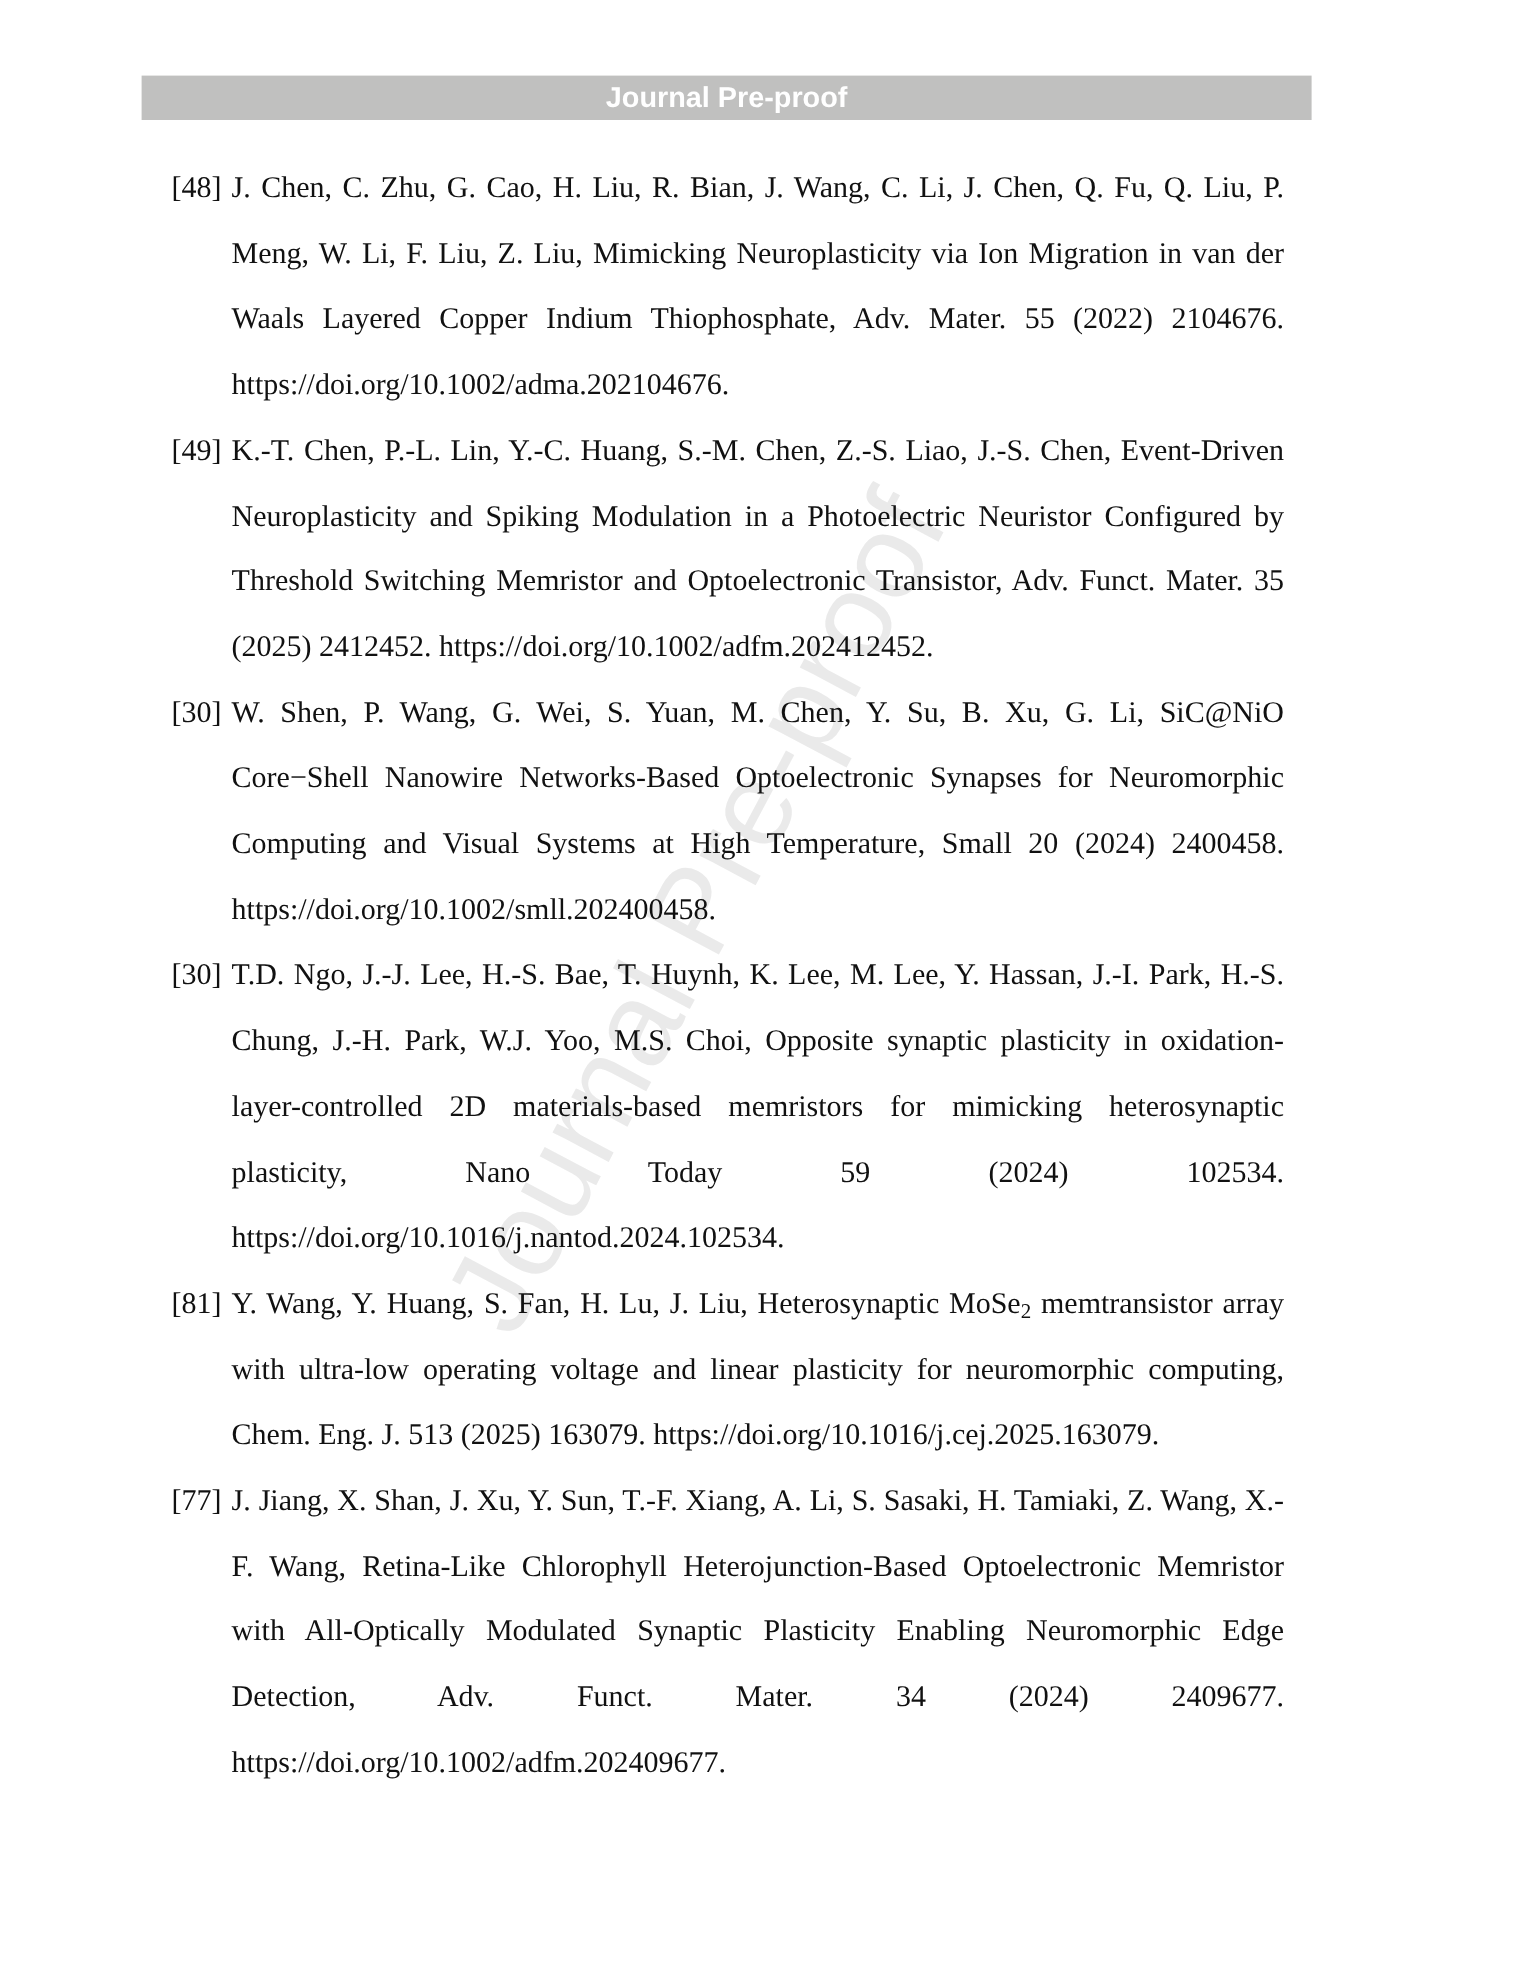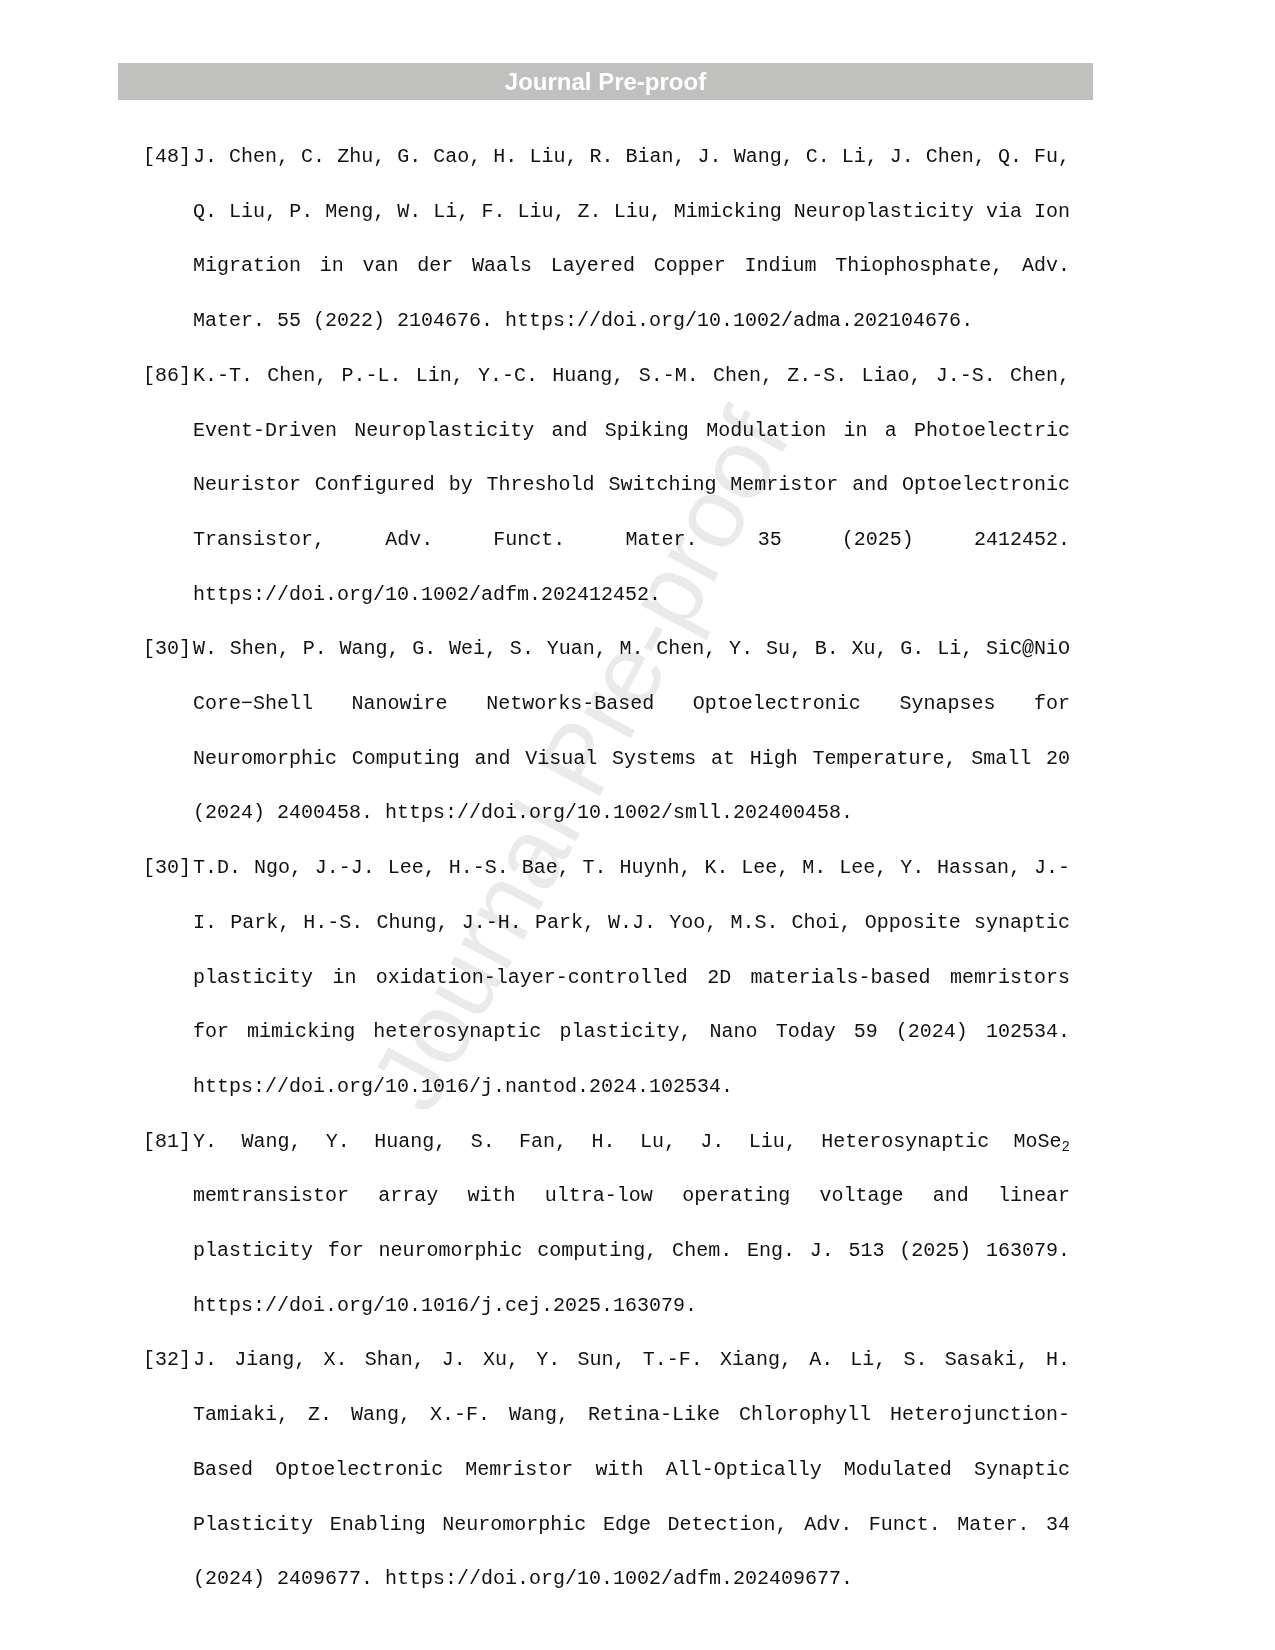--- a/index.html
+++ b/index.html
@@ -5,21 +5,21 @@
   html, body { margin: 0; padding: 0; background: #ffffff; }
   body { width: 1275px; height: 1650px; position: relative; overflow: hidden; }
   .banner {
     position: absolute; left: 118px; top: 63px; width: 975px; height: 37px;
     background: #c0c0bf; color: #ffffff;
     font-family: "Liberation Sans", sans-serif; font-weight: bold; font-size: 24px;
     display: flex; align-items: center; justify-content: center;
   }
   .refs {
     position: absolute; left: 143px; top: 130px; width: 927px;
-    font-family: Liberation Mono, monospace; font-size: 20px; color: #111111;
+    font-family: Liberation Serif, serif; font-size: 25px; color: #111111;
   }
   .ref { display: flex; align-items: flex-start; }
   .ref-num { width: 50px; flex: 0 0 50px; line-height: 54.7px; }
   .ref-text { flex: 1; line-height: 54.7px; text-align: justify; }
   .watermark {
     position: absolute; left: 580px; top: 760px;
     transform: translate(-50%, -50%) rotate(-62deg);
     font-family: "Liberation Sans", sans-serif; font-size: 100px;
     color: #d9d9d9; opacity: 0.55; white-space: nowrap; pointer-events: none;
   }
@@ -33,32 +33,32 @@
 </div>
 
 <div class="watermark">Journal Pre-proof</div>
 
 <div class="refs">
   <div class="ref">
     <span class="ref-num">[48]</span>
     <span class="ref-text">J. Chen, C. Zhu, G. Cao, H. Liu, R. Bian, J. Wang, C. Li, J. Chen, Q. Fu, Q. Liu, P. Meng, W. Li, F. Liu, Z. Liu, Mimicking Neuroplasticity via Ion Migration in van der Waals Layered Copper Indium Thiophosphate, Adv. Mater. 55 (2022) 2104676. https://doi.org/10.1002/adma.202104676.</span>
   </div>
   <div class="ref">
-    <span class="ref-num">[86]</span>
+    <span class="ref-num">[49]</span>
     <span class="ref-text">K.-T. Chen, P.-L. Lin, Y.-C. Huang, S.-M. Chen, Z.-S. Liao, J.-S. Chen, Event-Driven Neuroplasticity and Spiking Modulation in a Photoelectric Neuristor Configured by Threshold Switching Memristor and Optoelectronic Transistor, Adv. Funct. Mater. 35 (2025) 2412452. https://doi.org/10.1002/adfm.202412452.</span>
   </div>
   <div class="ref">
     <span class="ref-num">[30]</span>
     <span class="ref-text">W. Shen, P. Wang, G. Wei, S. Yuan, M. Chen, Y. Su, B. Xu, G. Li, SiC@NiO Core−Shell Nanowire Networks-Based Optoelectronic Synapses for Neuromorphic Computing and Visual Systems at High Temperature, Small 20 (2024) 2400458. https://doi.org/10.1002/smll.202400458.</span>
   </div>
   <div class="ref">
     <span class="ref-num">[30]</span>
     <span class="ref-text">T.D. Ngo, J.-J. Lee, H.-S. Bae, T. Huynh, K. Lee, M. Lee, Y. Hassan, J.-I. Park, H.-S. Chung, J.-H. Park, W.J. Yoo, M.S. Choi, Opposite synaptic plasticity in oxidation-layer-controlled 2D materials-based memristors for mimicking heterosynaptic plasticity, Nano Today 59 (2024) 102534. https://doi.org/10.1016/j.nantod.2024.102534.</span>
   </div>
   <div class="ref">
     <span class="ref-num">[81]</span>
     <span class="ref-text"><span>Y. Wang, Y. Huang, S. Fan, H. Lu, J. Liu, Heterosynaptic MoSe</span><sub>2</sub><span> memtransistor array with ultra-low operating voltage and linear plasticity for neuromorphic computing, Chem. Eng. J. 513 (2025) 163079. https://doi.org/10.1016/j.cej.2025.163079.</span></span>
   </div>
   <div class="ref">
-    <span class="ref-num">[32]</span>
+    <span class="ref-num">[77]</span>
     <span class="ref-text">J. Jiang, X. Shan, J. Xu, Y. Sun, T.-F. Xiang, A. Li, S. Sasaki, H. Tamiaki, Z. Wang, X.-F. Wang, Retina-Like Chlorophyll Heterojunction-Based Optoelectronic Memristor with All-Optically Modulated Synaptic Plasticity Enabling Neuromorphic Edge Detection, Adv. Funct. Mater. 34 (2024) 2409677. https://doi.org/10.1002/adfm.202409677.</span>
   </div>
 </div>
 
 </body></html>

